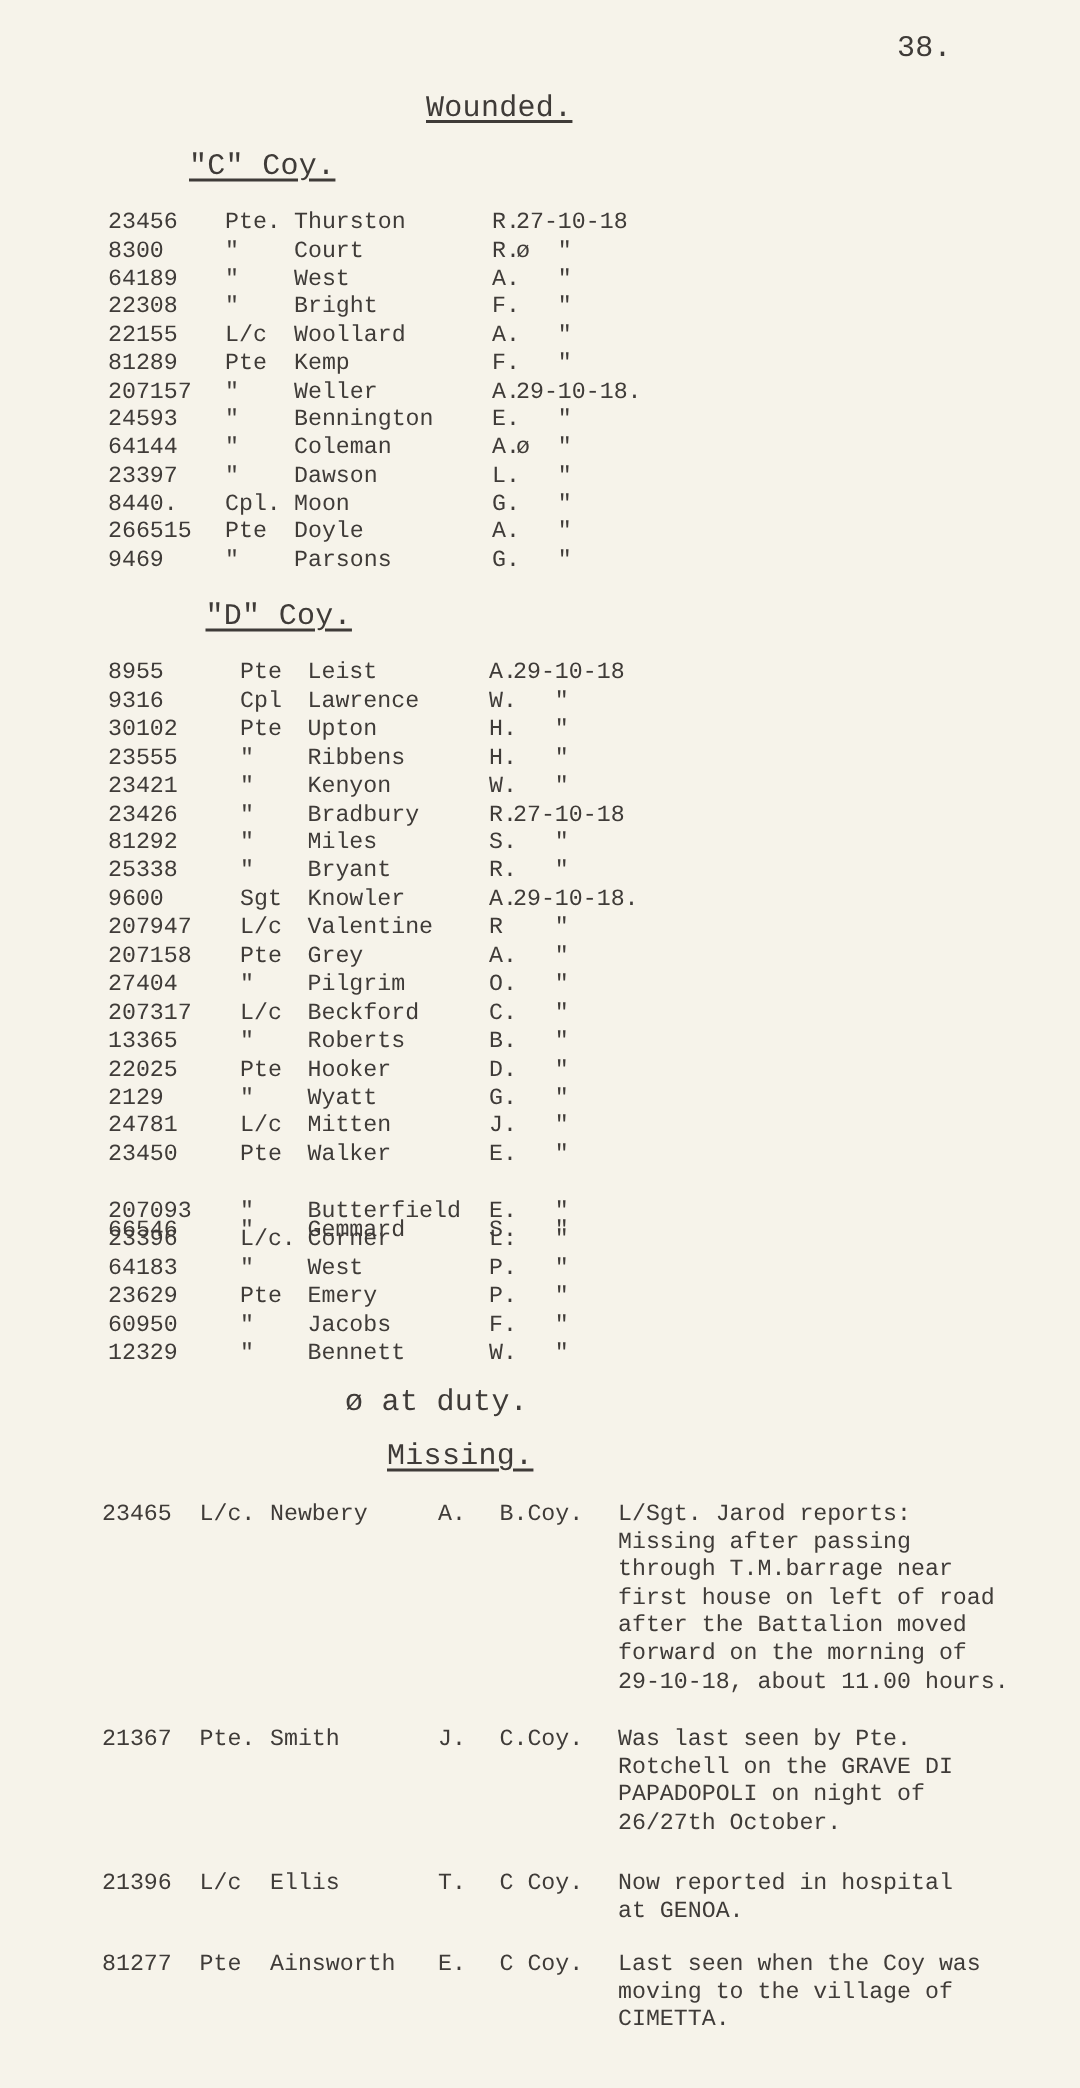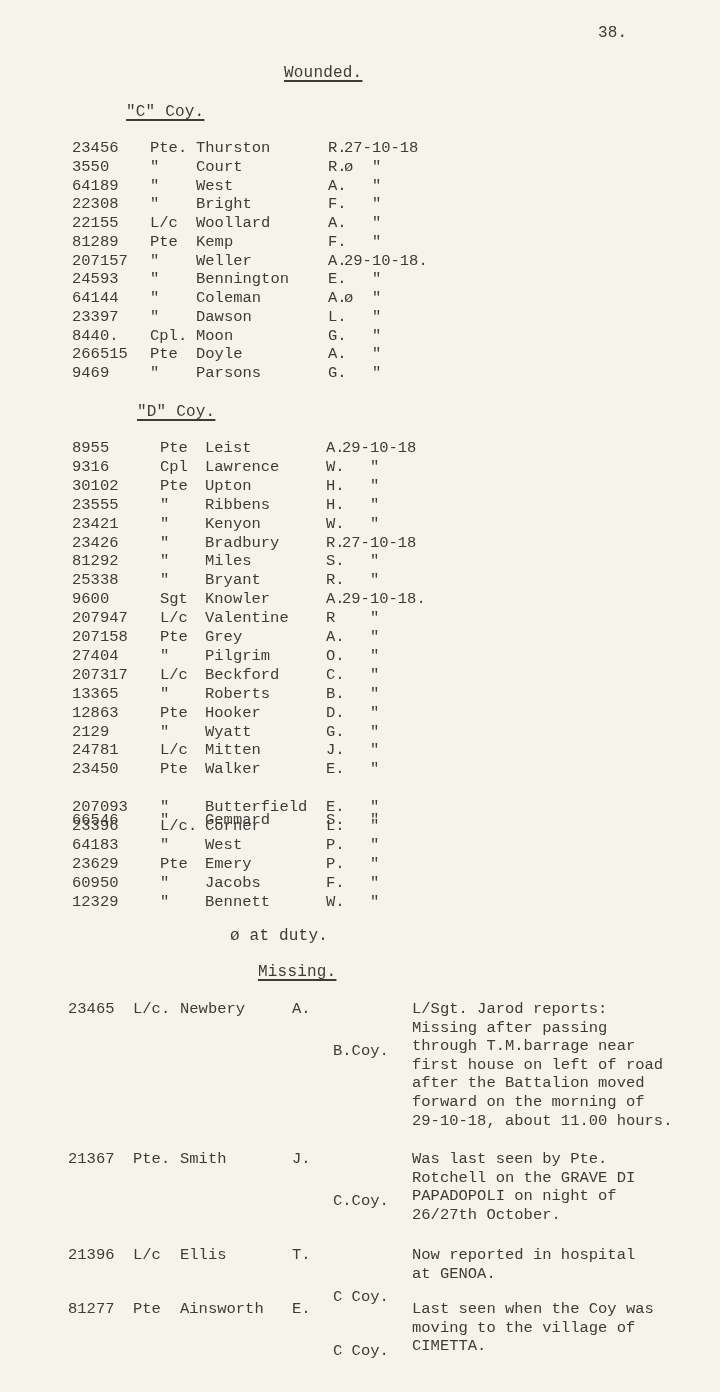--- a/index.html
+++ b/index.html
@@ -4,21 +4,21 @@
 <style>
   html, body { margin:0; padding:0; }
   body {
     width:720px; height:1392px; overflow:hidden;
     background:#f6f3ea;
     font-family:"Liberation Mono", "DejaVu Sans Mono", monospace;
     color:#3f3b38;
     position:relative;
   }
   .page { position:absolute; inset:0; }
-  .abs { position:absolute; white-space:pre; font-size:16px; line-height:18.6px; letter-spacing:0.2px; }
+  .abs { position:absolute; white-space:pre; font-size:20px; line-height:18.6px; letter-spacing:0.2px; }
   .pagenum { left:598px; top:24px; }
   .heading { text-decoration:underline; text-decoration-thickness:2px; text-underline-offset:3px; }
   .wounded { left:284px; top:64px; }
   .coy-c { left:126px; top:103px; }
   .coy-d { left:137px; top:403px; }
   .row { position:absolute; left:0; height:18.6px; width:701px; font-size:15.5px; }
   .row span { position:absolute; top:0; white-space:pre; }
   .c-num { left:72px; }
   .c-rank { left:150px; }
   .c-name { left:196px; }
@@ -29,41 +29,41 @@
   .d-init { left:326px; }
   .d-date { left:342px; }
   .note { left:230px; top:927px; }
   .missing { left:258px; top:963px; }
   .mrow { position:absolute; left:0; width:720px; font-size:15.5px; line-height:18.6px; }
   .mrow span { position:absolute; top:0; white-space:pre; }
   .m-num { left:68px; }
   .m-rank { left:133px; }
   .m-name { left:180px; }
   .m-init { left:292px; }
-  .m-coy { left:333px;margin-top:42px; }
+  .m-coy { left:333px; }
   .m-remarks { left:412px; width:310px; }
   .m-remarks div { white-space:pre; }
 </style>
 </head>
 <body>
 
 <div class="page">
   <div class="abs pagenum">38.</div>
   <div class="abs heading wounded">Wounded.</div>
   <div class="abs heading coy-c">"C" Coy.</div>
   <div id="c-rows">
       <div class="row" style="top: 139px;">
         <span class="c-num">23456</span>
         <span class="c-rank">Pte.</span>
         <span class="c-name">Thurston</span>
         <span class="c-init">R.</span>
         <span class="c-date">27-10-18</span>
       </div>
       <div class="row" style="top: 157.75px;">
-        <span class="c-num">3550</span>
+        <span class="c-num">8300</span>
         <span class="c-rank">"</span>
         <span class="c-name">Court</span>
         <span class="c-init">R.</span>
         <span class="c-date">ø  "</span>
       </div>
       <div class="row" style="top: 176.5px; padding-left: 23px;">
         <span class="c-num">64189</span>
         <span class="c-rank">"</span>
         <span class="c-name">West</span>
         <span class="c-init">A.</span>
@@ -234,21 +234,21 @@
         <span class="d-date">   "</span>
       </div>
       <div class="row" style="top: 684.7px;">
         <span class="c-num">13365</span>
         <span class="d-rank">"</span>
         <span class="d-name">Roberts</span>
         <span class="d-init">B.</span>
         <span class="d-date">   "</span>
       </div>
       <div class="row" style="top: 703.6px;">
-        <span class="c-num">12863</span>
+        <span class="c-num">22025</span>
         <span class="d-rank">Pte</span>
         <span class="d-name">Hooker</span>
         <span class="d-init">D.</span>
         <span class="d-date">   "</span>
       </div>
       <div class="row" style="top: 722.5px;">
         <span class="c-num">2129</span>
         <span class="d-rank">"</span>
         <span class="d-name">Wyatt</span>
         <span class="d-init">G.</span>

